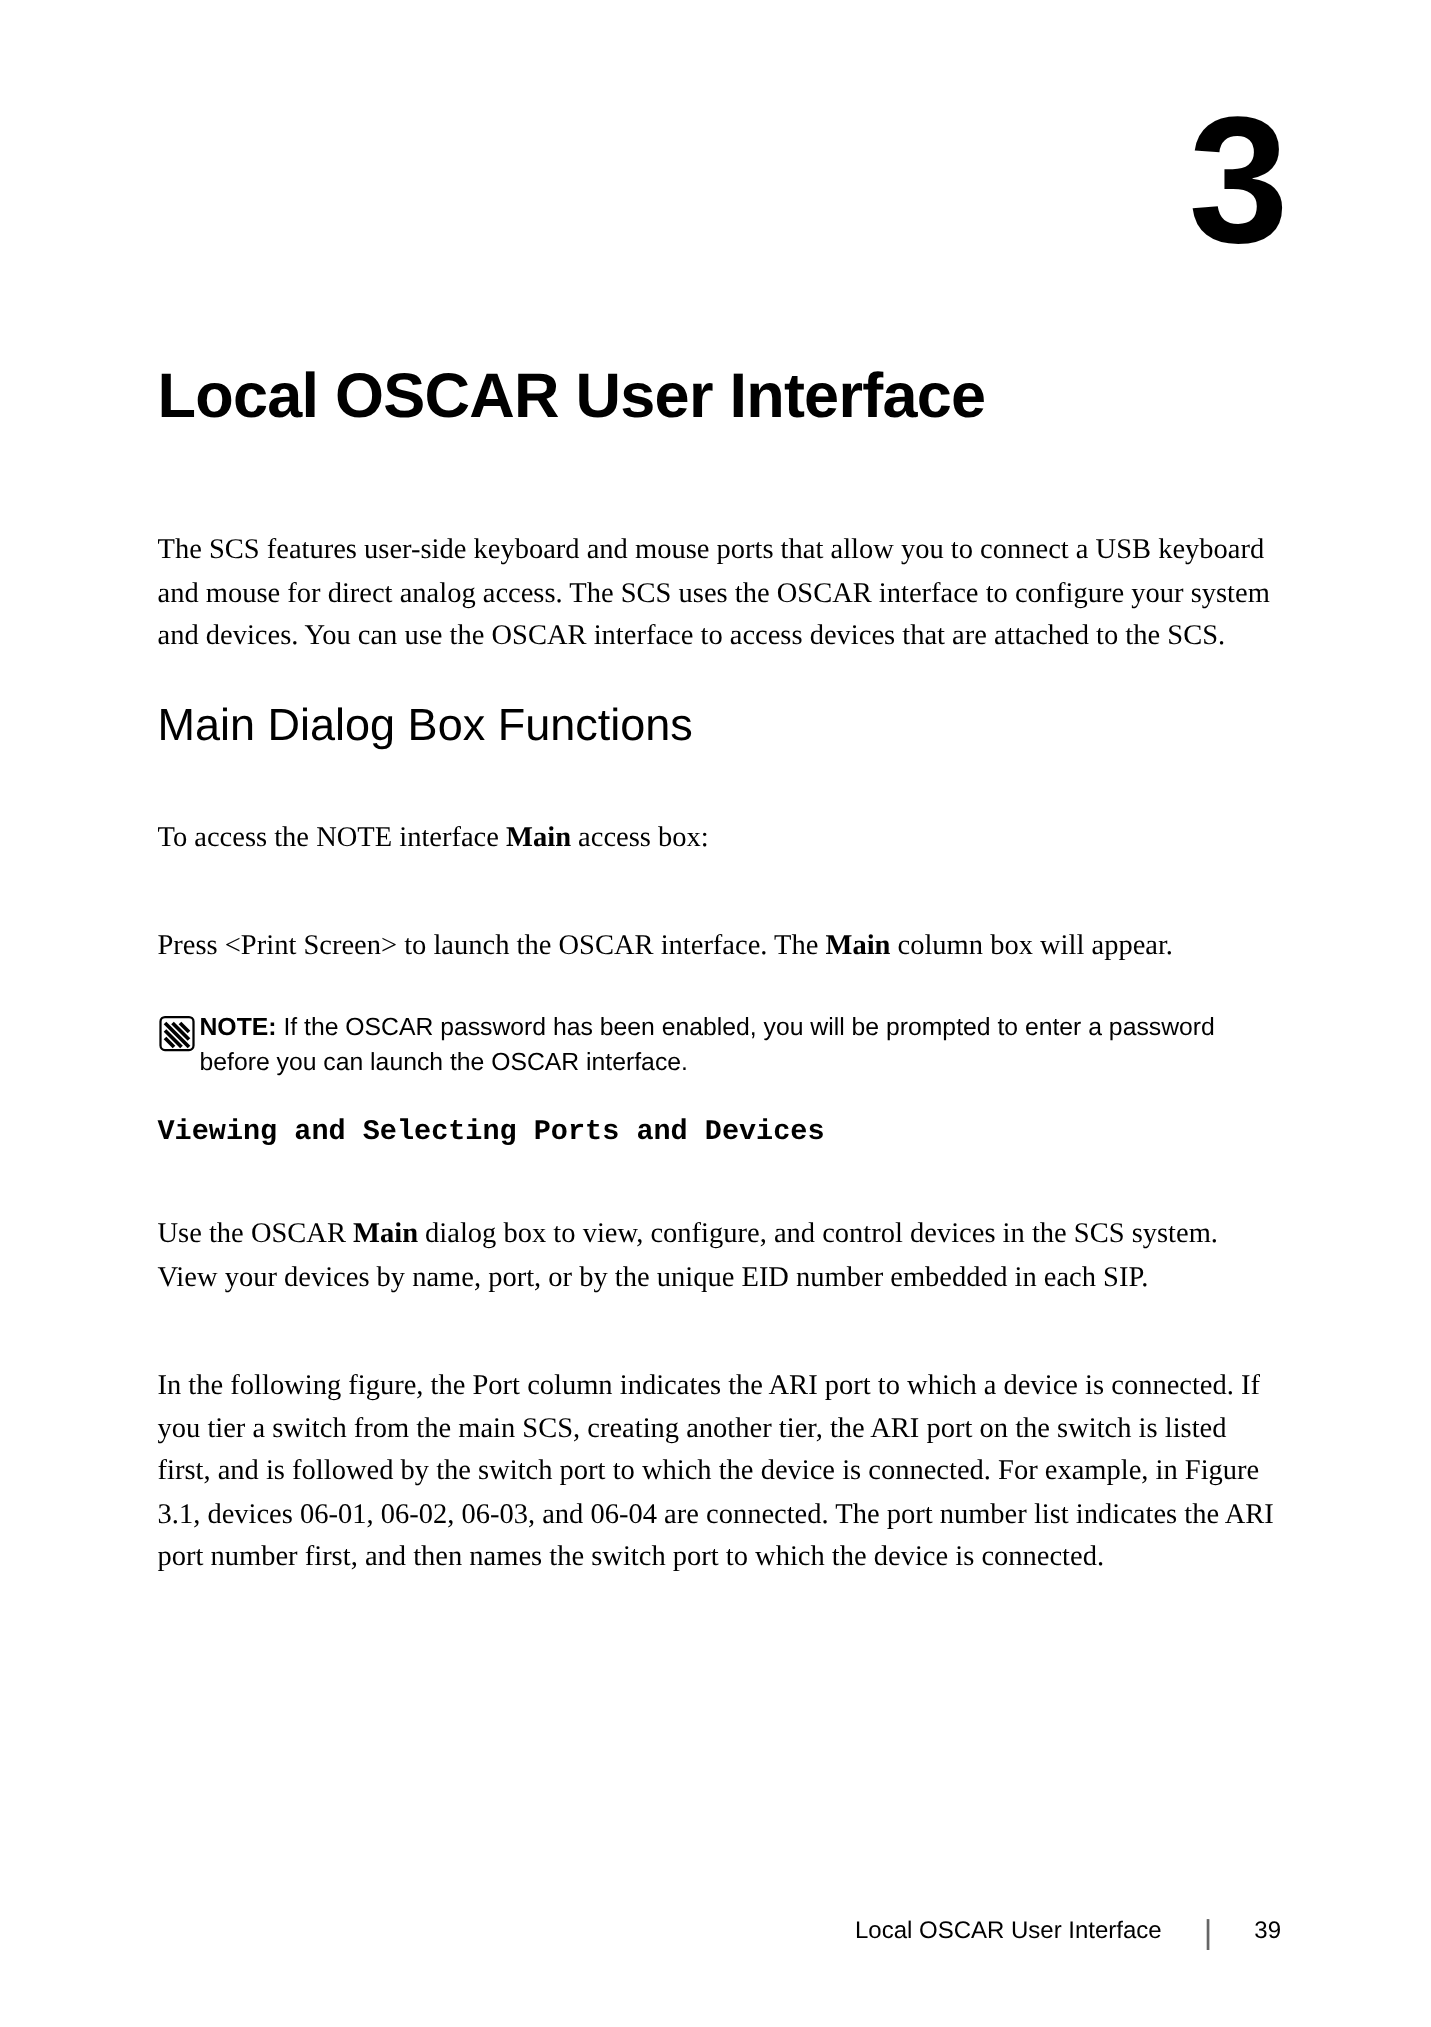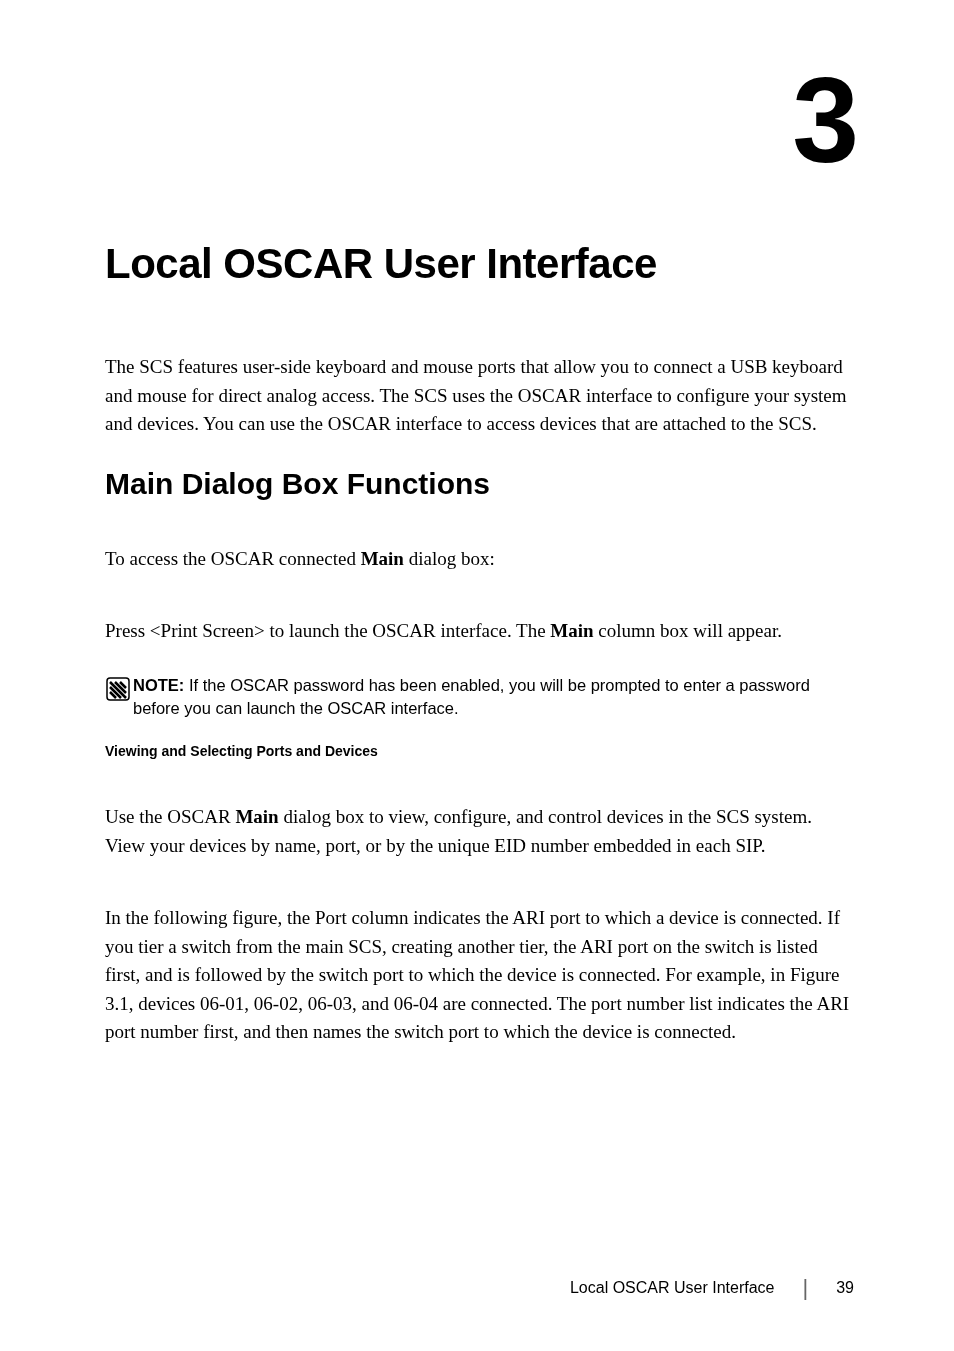--- a/index.html
+++ b/index.html
@@ -37,26 +37,26 @@
     .body-text {
       font-family: Georgia, 'Times New Roman', serif;
       font-size: 19px;
       line-height: 1.5;
       margin-bottom: 28px;
       margin-top: 44px;
     }
     .section-heading {
       font-family: Arial, Helvetica, sans-serif;
       font-size: 30px;
-      font-weight: 700;
+      font-weight: 400;
       margin-bottom: 20px;
     }
     .subsection-heading {
-      font-family: Liberation Sans, sans-serif;
-      font-size: 14px;
+      font-family: Liberation Mono, monospace;
+      font-size: 19px;
       font-weight: 900;
       margin-bottom: 15px;
       margin-top: 6px;
     }
     .note-container {
       display: flex;
       align-items: flex-start;
       margin-bottom: 22px;
       gap: 2px;
     }
@@ -104,21 +104,21 @@
 
 <div class="chapter-number">3</div>
 
 <h1 class="chapter-title">Local OSCAR User Interface</h1>
 
 <p class="body-text">The SCS features user-side keyboard and mouse ports that allow you to connect a USB keyboard and mouse for direct analog access. The SCS uses the OSCAR interface to configure your system and devices. You can use the OSCAR interface to access devices that are attached to the SCS.</p>
 
 <h2 class="section-heading">Main Dialog Box Functions</h2>
 
 <p class="body-text">
-  <span>To access the OSCAR connected </span><span class="bold-inline">Main</span><span> dialog box:</span>
+  <span>To access the NOTE interface </span><span class="bold-inline">Main</span><span> access box:</span>
 </p>
 
 <p class="body-text">
   <span>Press &lt;Print Screen&gt; to launch the OSCAR interface. The </span><span class="bold-inline">Main</span><span> column box will appear.</span>
 </p>
 
 <div class="note-container">
   <span class="note-icon">
     <svg viewBox="0 0 26 26" width="26" height="26">
       <rect x="2" y="2" width="22" height="22" rx="3" fill="#ffffff" stroke="#000000" stroke-width="1.5"></rect>

